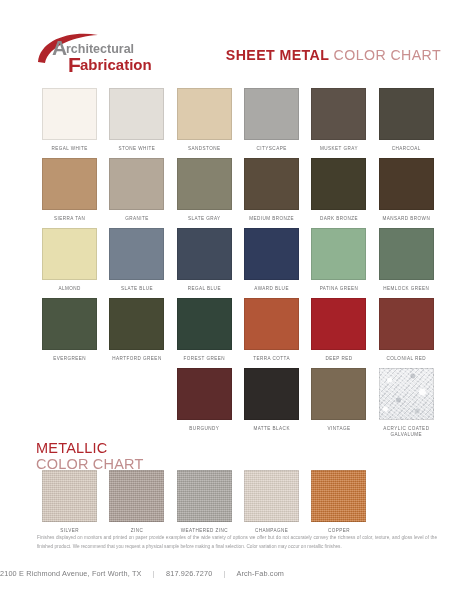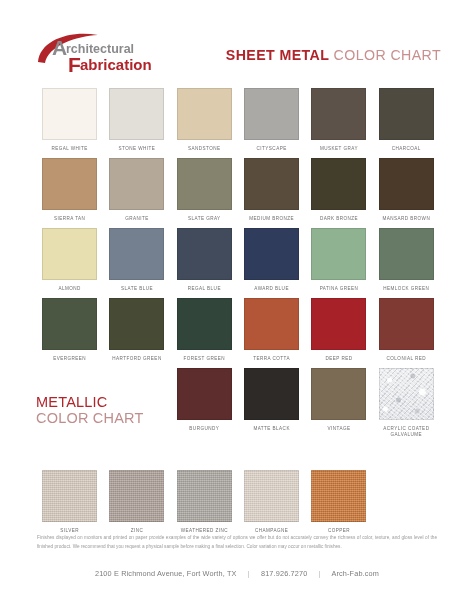--- a/index.html
+++ b/index.html
@@ -106,21 +106,21 @@
     text-align: center;
     text-transform: uppercase;
     line-height: 1.35;
     width: 67px;
   }
 
   
   .metallic-heading {
     position: absolute;
     left: 36px;
-    top: 395px;
+    top: 441px;
     line-height: 1.1;
   }
   .mh-line1 {
     font-size: 14.5px;
     color: #b0242a;
     letter-spacing: 0.2px;
   }
   .mh-line2 {
     font-size: 14.5px;
     color: #c08d8d;
@@ -144,21 +144,20 @@
     line-height: 1.85;
     color: #9a9a9c;
     text-align: justify;
   }
 
   .contact {
     position: absolute;
     left: 0;
     top: 569px;
     width: 474px;
-    text-align: center;
     font-size: 7.3px;
     color: #7c7c7e;
     letter-spacing: 0.15px;
   }
   .contact .sep {
     display: inline-block;
     padding: 0 9px;
     color: #b9b9bb;
   }
 </style>

